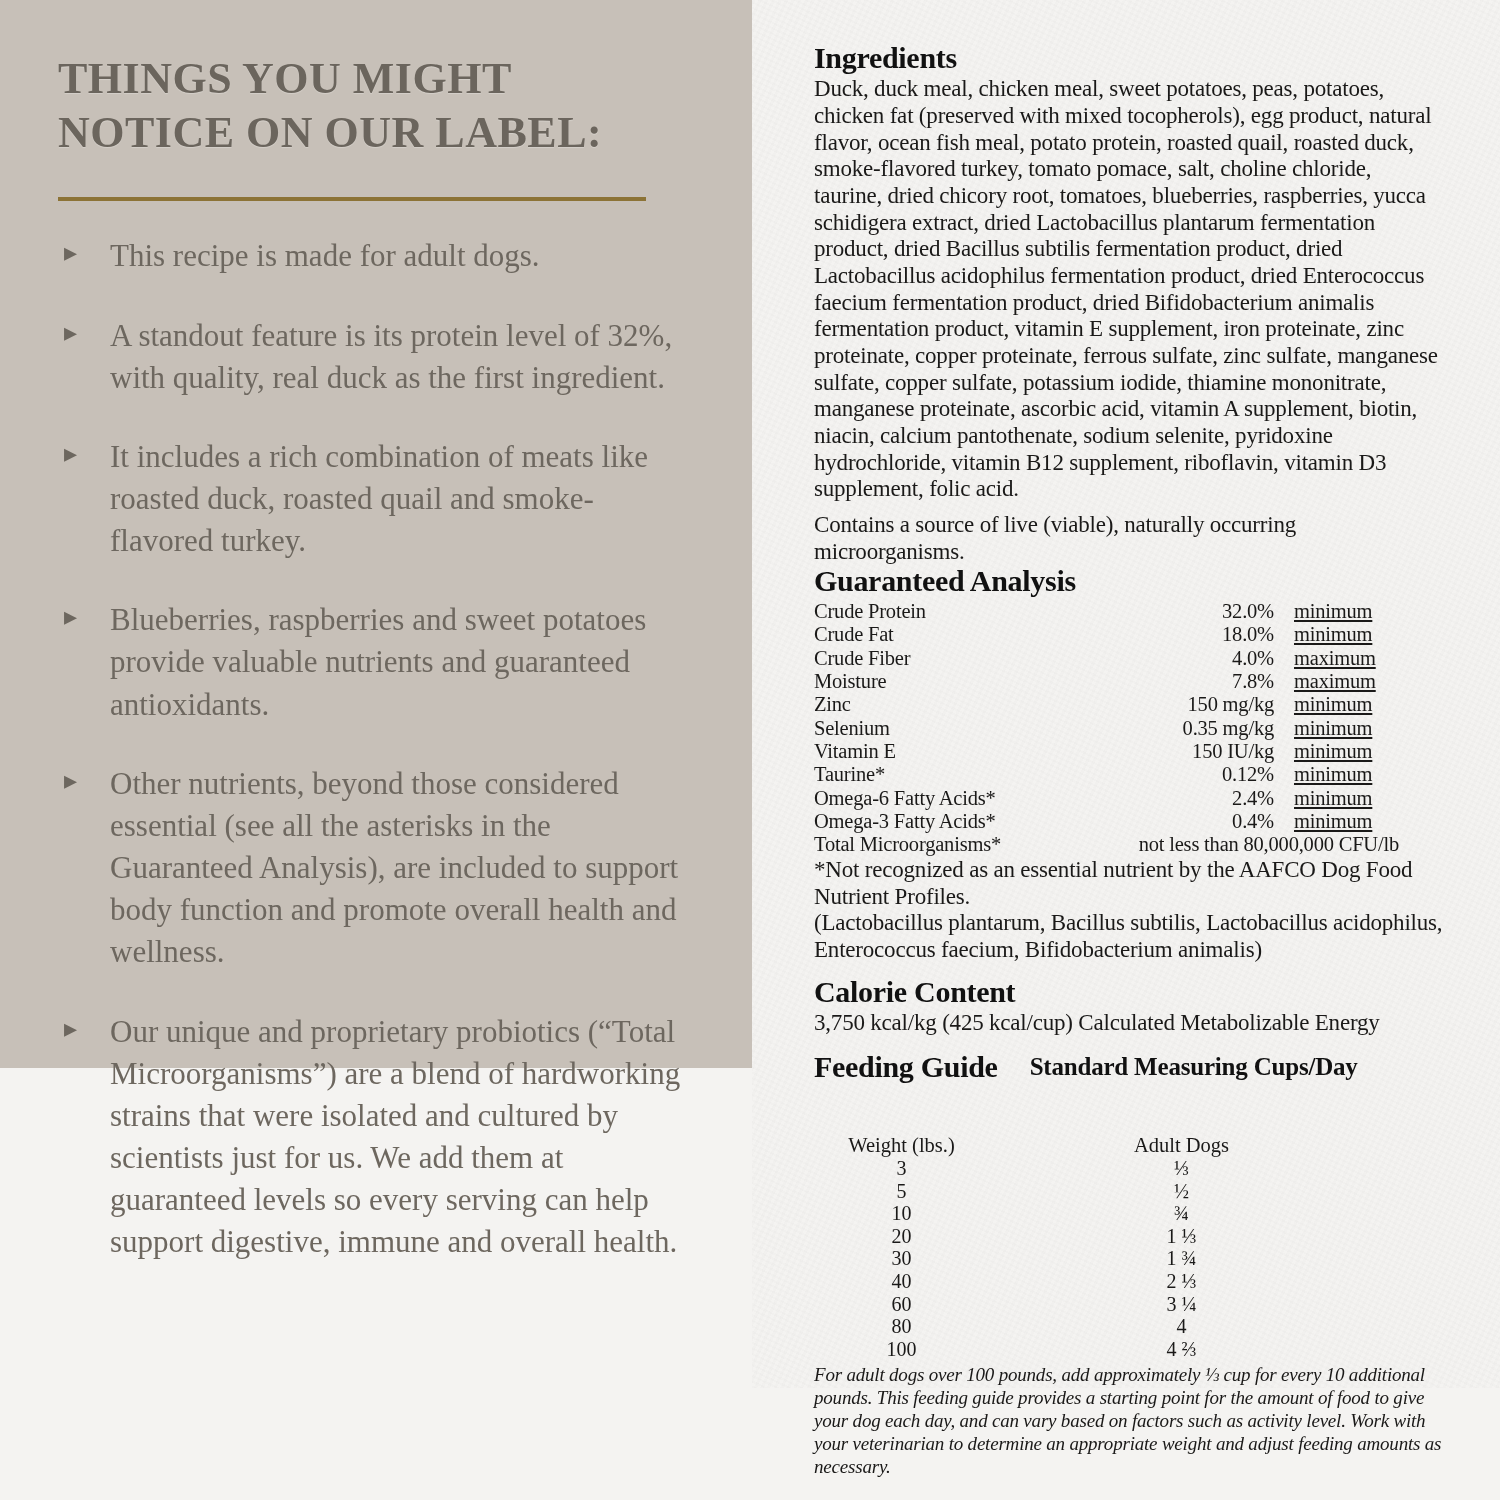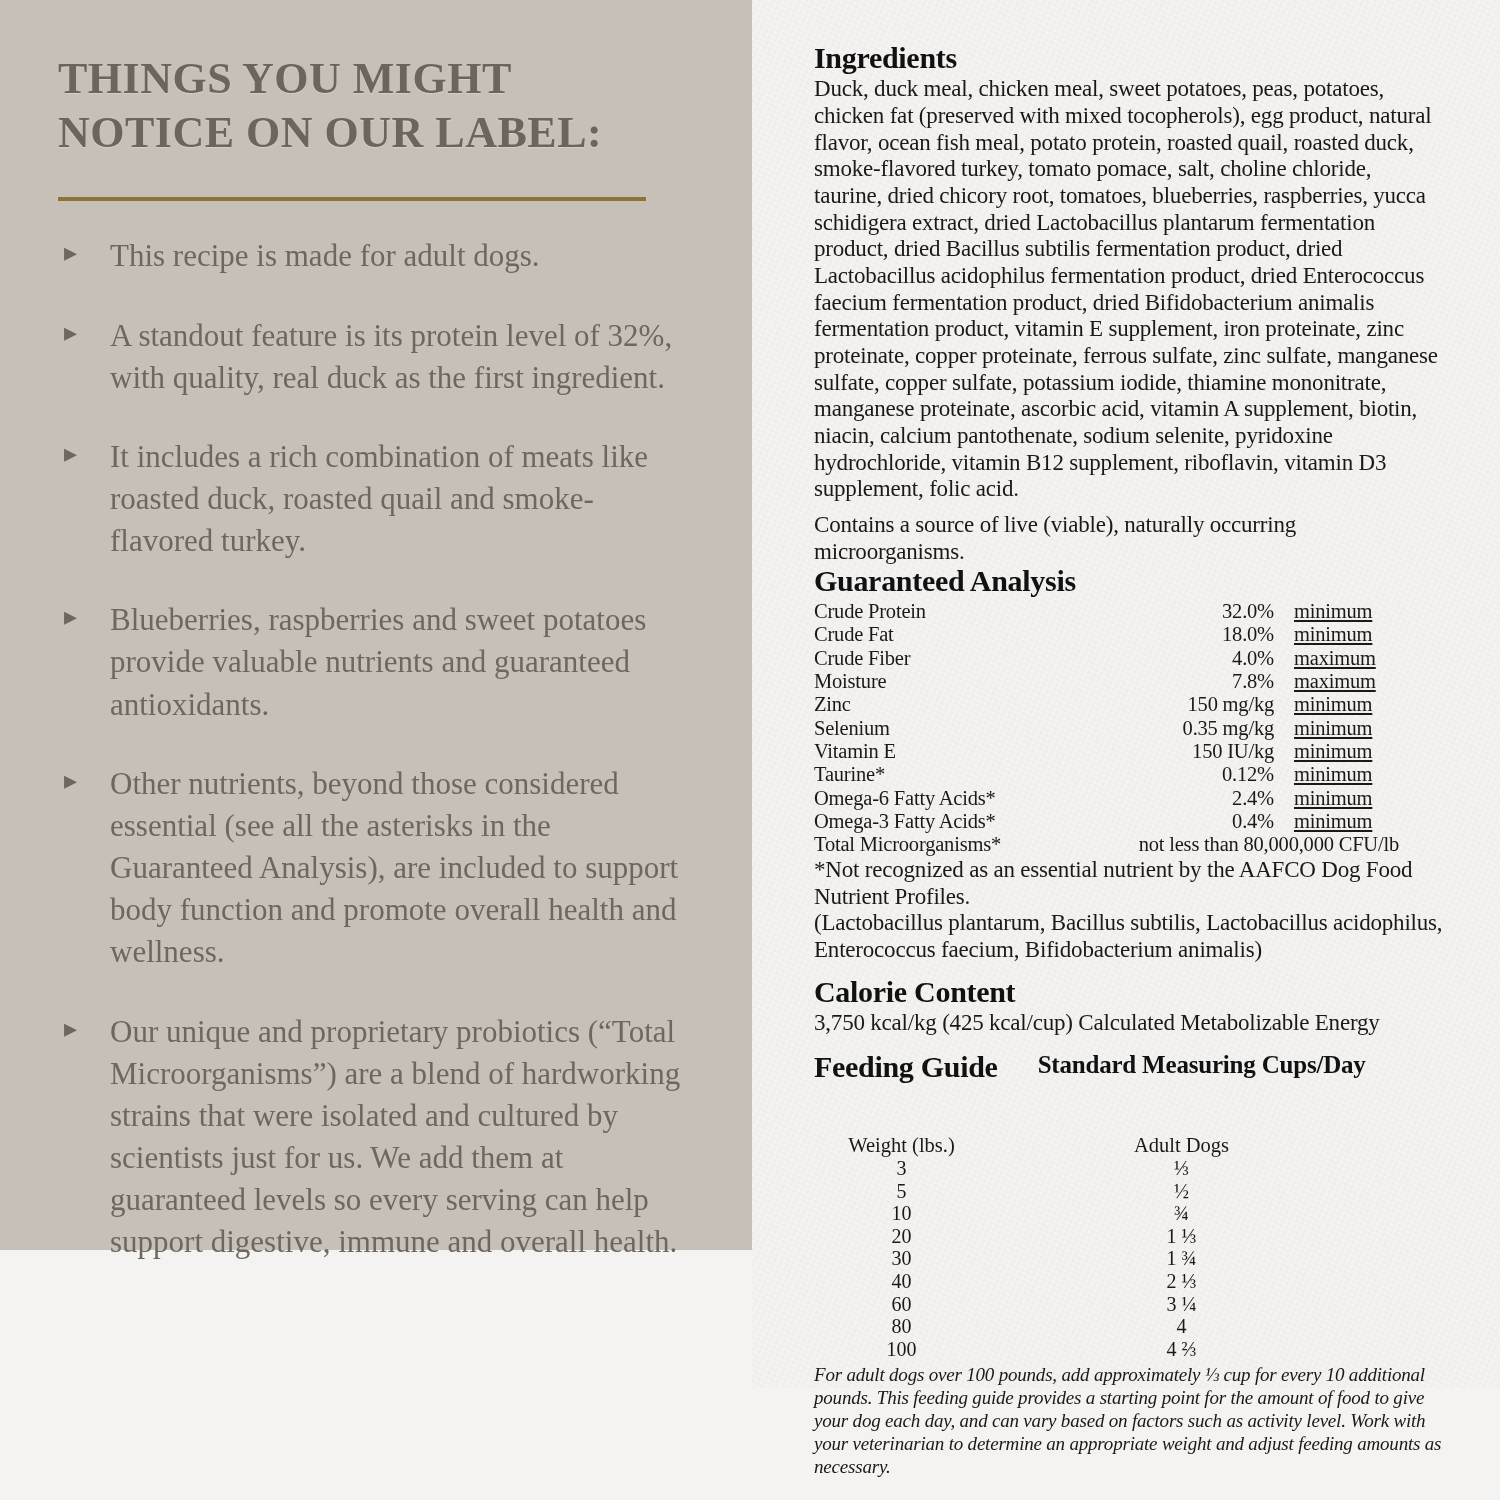--- a/index.html
+++ b/index.html
@@ -4,21 +4,21 @@
 <style>
   html,body{margin:0;padding:0;}
   body{
     width:1500px;height:1500px;overflow:hidden;
     font-family:"Liberation Serif", serif;
     display:flex;
     background:#f4f3f1;
   }
   
   .left-panel{
-    width:752px;min-width:752px;height:1250px;box-sizing:border-box;
+    width:752px;min-width:752px;height:1068px;box-sizing:border-box;
     background:#c7c0b8;
     padding:52px 58px 40px 58px;
     color:#6d675f;
   }
   .left-heading{
     font-size:44px;font-weight:bold;line-height:1.22;
     letter-spacing:0.5px;max-width:590px;
     color:#6b655d;
     text-shadow:0 1px 1px rgba(255,255,255,0.25);
   }
@@ -68,21 +68,21 @@
   .ga-qual{text-align:left;padding-left:20px;text-decoration:underline;}
   .ga-row-wide{
     display:flex;font-size:20.5px;line-height:1.14;letter-spacing:-0.2px;
   }
   .ga-row-wide .ga-value{flex:1;}
   .ga-footnote{margin-top:0;}
   
   .cal-section{margin-top:12px;}
   
   .fg-section{margin-top:14px;}
-  .fg-header-row{display:flex;align-items:flex-start;gap:40px;}
+  .fg-header-row{display:flex;align-items:center;gap:32px;}
   .fg-subheading{font-size:25px;font-weight:bold;letter-spacing:-0.2px;color:#111;}
   .fg-grid{display:grid;grid-template-columns:175px 385px;margin-top:48px;}
   .fg-col-head{font-size:20.5px;text-align:center;margin-top:3px;}
   .fg-cell{font-size:20px;line-height:1.13;text-align:center;}
   .fg-note{
     font-style:italic;font-size:19px;line-height:1.2;letter-spacing:-0.2px;
     margin-top:4px;
   }
   
   .aafco-section{margin-top:4px;}

